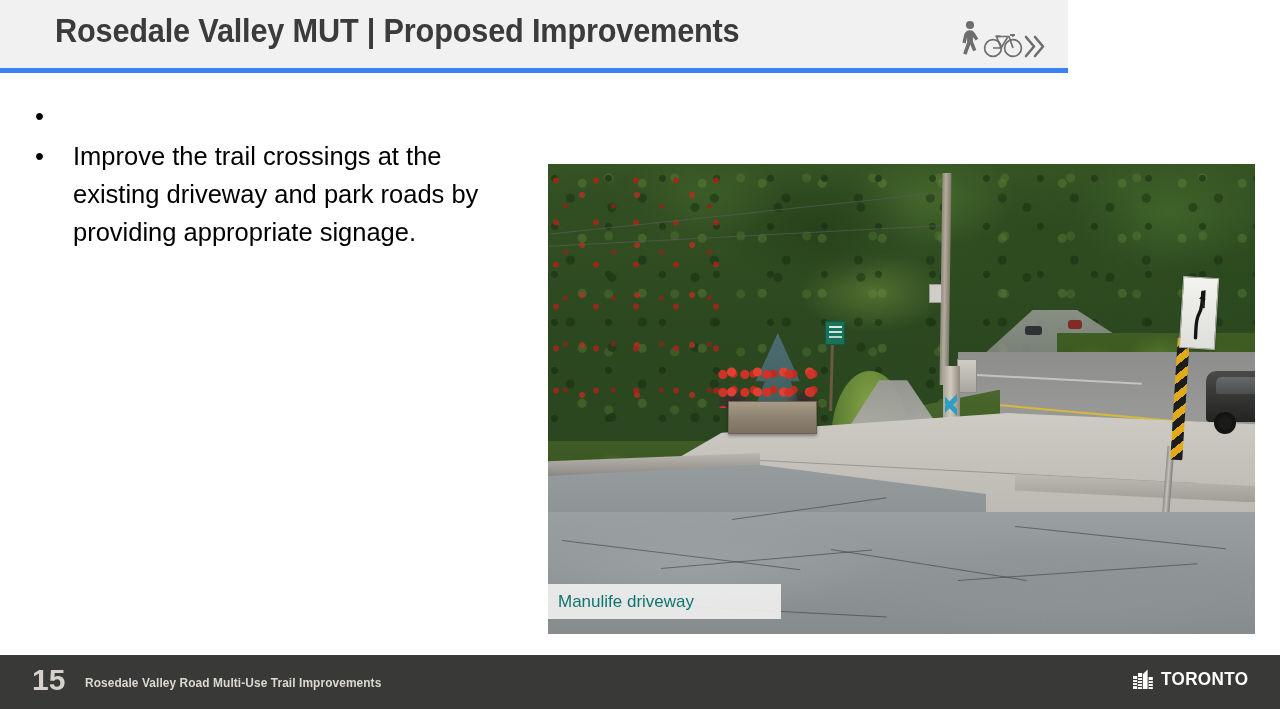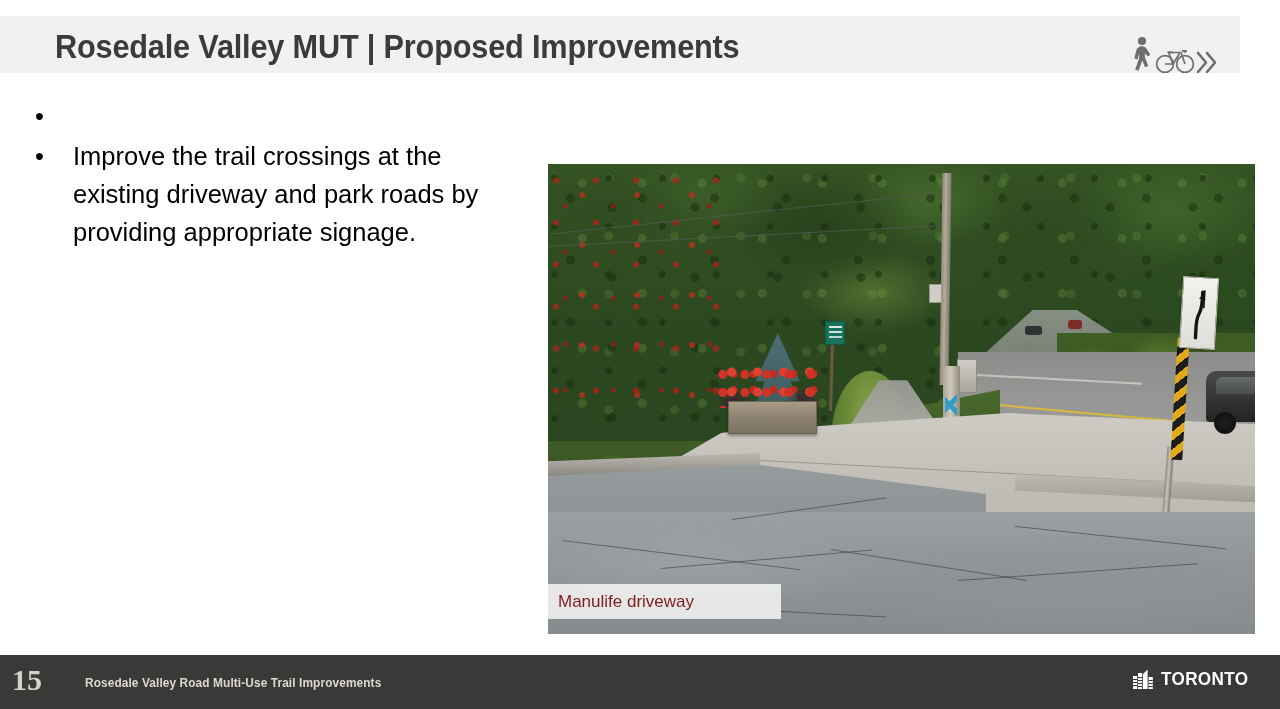--- a/index.html
+++ b/index.html
@@ -14,26 +14,25 @@
     font-family: "Liberation Sans", sans-serif;
     overflow: hidden;
     position: relative;
   }
 
   
   .slide-header {
     position: absolute;
     left: 0;
     top: 0;
-    width: 1240px;
+    width: 1068px;
     height: 73px;
     background: #f1f1f1;
     border-bottom: 5px solid #3b82f6;
     box-sizing: border-box;
-    margin-top: 16px;
   }
   .slide-title {
     position: absolute;
     left: 55px;
     top: 12px;
     font-size: 33px;
     font-weight: bold;
     color: #3b3b3b;
     letter-spacing: -0.2px;
     white-space: nowrap;
@@ -513,40 +512,40 @@
     left: 0px;
     top: 420px;
     width: 233px;
     height: 35px;
     background: rgba(238,238,238,0.93);
     display: flex;
     align-items: center;
     padding-left: 10px;
     box-sizing: border-box;
     font-size: 17px;
-    color: #7f1d1d;
+    color: #0f766e;
   }
 
   
   .slide-footer {
     position: absolute;
     left: 0;
     top: 655px;
     width: 1280px;
     height: 54px;
     background: #393937;
   }
   .footer-page-number {
     position: absolute;
-    left: 12px;
+    left: 32px;
     top: 8px;
     font-size: 30px;
     font-weight: bold;
     color: #d6d2ca;
-    font-family: Liberation Serif, serif;
+    font-family: Liberation Sans, sans-serif;
   }
   .footer-subtitle {
     position: absolute;
     left: 85px;
     top: 21px;
     font-size: 12.5px;
     font-weight: bold;
     color: #ddd9d1;
     letter-spacing: 0.1px;
     white-space: nowrap;

